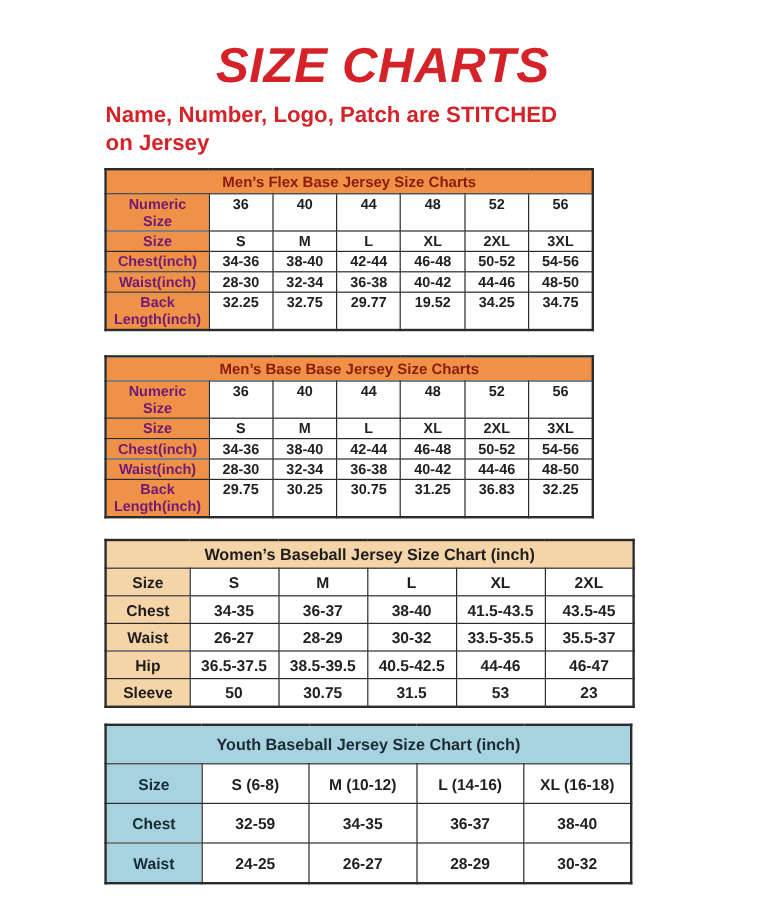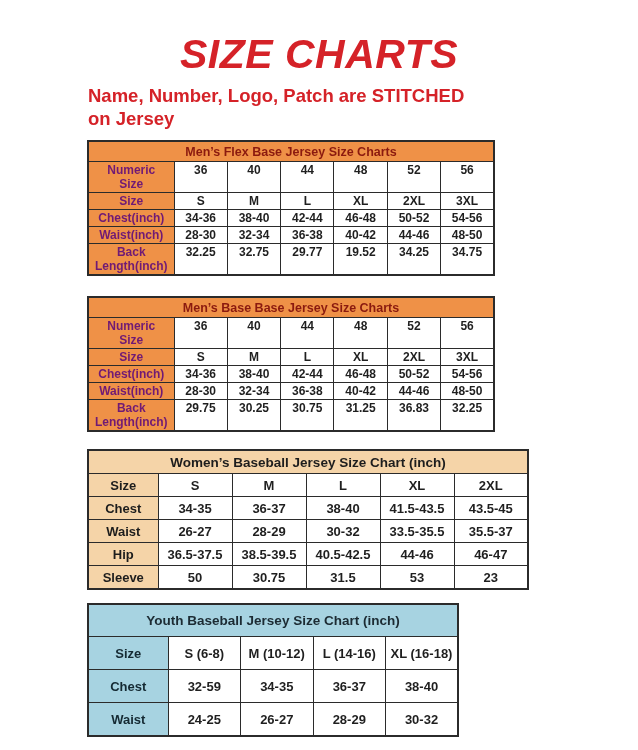--- a/index.html
+++ b/index.html
@@ -71,21 +71,21 @@
   .theme-peach col.c-lab { width: 70px; }
   .theme-peach .lab { background: var(--c-peach, #f5d4a8); color: #1d1d1d; }
   .theme-peach .tt {
     background: var(--c-peach, #f5d4a8);
     color: #1d1d1d;
     font-size: 13.5px;
     height: 20px;
   }
 
   
-  .theme-blue { width: 372px; padding-left: 32px; }
+  .theme-blue { width: 440px; padding-left: 32px; }
   .theme-blue tr { height: 33px; }
   .theme-blue td { font-size: 13px; vertical-align: middle; }
   .theme-blue col.c-lab { width: 80px; }
   .theme-blue .lab { background: var(--c-blue, #a7d3e1); color: #152a33; }
   .theme-blue .tt {
     background: var(--c-blue, #a7d3e1);
     color: #1c2b33;
     font-size: 13.5px;
     height: 22px;
   }

